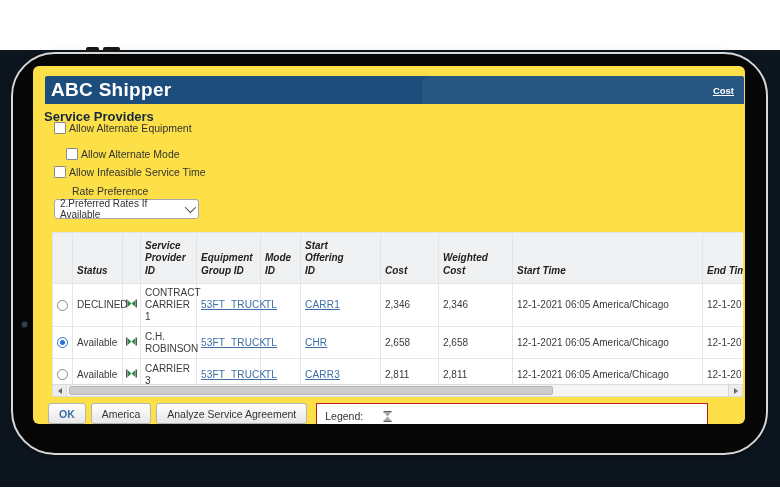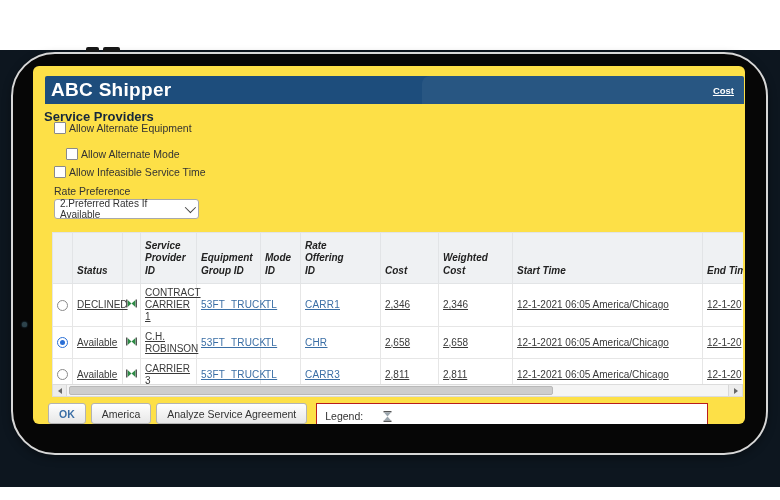--- a/index.html
+++ b/index.html
@@ -33,21 +33,21 @@
   .app-header-shade{position:absolute;left:54%;top:0;right:0;height:100%;
     background:rgba(255,255,255,.05);border-top-left-radius:8px;}
   .app-title{color:#fff;font-size:19px;font-weight:bold;letter-spacing:.3px;position:relative;}
   .help-link{color:#fff;font-size:9.5px;font-weight:bold;text-decoration:underline;position:relative;cursor:pointer;}
   
   .page-title{position:absolute;left:11px;top:43px;font-size:13px;font-weight:bold;color:#16283c;}
   .opt-row{position:absolute;left:21px;display:flex;align-items:center;gap:3px;}
   .opt-1{top:56px;} .opt-2{top:82px;padding-left:12px;} .opt-3{top:100px;}
   .checkbox{width:10px;height:10px;border:1px solid #8a8a8a;background:#fff;border-radius:1px;flex:0 0 auto;}
   .opt-label{font-size:10.5px;color:#333;}
-  .rate-pref-label{position:absolute;left:21px;top:119px;font-size:10.5px;color:#333;}
+  .rate-pref-label{position:absolute;left:39px;top:119px;font-size:10.5px;color:#333;}
   .select{
     position:absolute;left:21px;top:133px;width:145px;height:20px;
     border:1px solid #a9a9a9;border-radius:3px;background:#fff;
     display:flex;align-items:center;justify-content:space-between;
     padding:0 5px;box-sizing:border-box;font-size:10px;color:#333;cursor:pointer;
   }
   .chevron{width:7px;height:7px;border-right:1.5px solid #444;border-bottom:1.5px solid #444;
     transform:rotate(45deg) translateY(-2px);flex:0 0 auto;}
   
   .table-wrap{position:absolute;left:19px;top:166px;width:691px;overflow:hidden;}
@@ -56,21 +56,21 @@
   col.c-sp{width:56px;} col.c-eq{width:64px;} col.c-mode{width:40px;}
   col.c-rate{width:80px;} col.c-cost{width:58px;} col.c-wcost{width:74px;}
   col.c-start{width:190px;} col.c-end{width:80px;}
   thead th{
     background:#eff1f3;border:1px solid #e2e4e6;color:#222;font-weight:bold;
     text-align:left;vertical-align:bottom;padding:4px 4px 6px 4px;height:40px;line-height:1.25;font-style:italic;
   }
   thead th .narrow{display:inline-block;width:46px;}
   tbody td{
     background:#fff;border:1px solid #e6e6e6;color:#3a3a3a;
-    padding:3px 4px;height:25px;vertical-align:middle;line-height:1.2;text-decoration:underline;
+    padding:3px 4px;height:25px;vertical-align:middle;line-height:1.2;
   }
   td.nowrap{white-space:nowrap;}
   a.tbl-link{color:#3a6ea5;text-decoration:underline;cursor:pointer;letter-spacing:.2px;}
   .radio{width:11px;height:11px;border:1px solid #8a8a8a;border-radius:50%;background:#fff;
     display:inline-block;vertical-align:middle;box-sizing:border-box;cursor:pointer;position:relative;}
   .radio.checked{border-color:#2a6fd6;}
   .radio.checked::after{content:"";position:absolute;left:2px;top:2px;width:5px;height:5px;
     border-radius:50%;background:#2a6fd6;}
   .flag-icon{display:inline-block;transform:rotate(90deg);}
   
@@ -155,21 +155,21 @@
             <col class="c-end">
         </colgroup>
         <thead>
           <tr>
             <th></th>
             <th>Status</th>
             <th></th>
             <th>Service Provider ID</th>
             <th>Equipment Group ID</th>
             <th>Mode ID</th>
-            <th><span class="narrow">Rate Offering ID</span></th>
+            <th><span class="narrow">Start Offering ID</span></th>
             <th>Cost</th>
             <th>Weighted Cost</th>
             <th>Start Time</th>
             <th>End Time</th>
           </tr>
         </thead>
         <tbody>
           <tr>
             <td><span class="radio"></span></td>
             <td class="nowrap">DECLINED</td>

